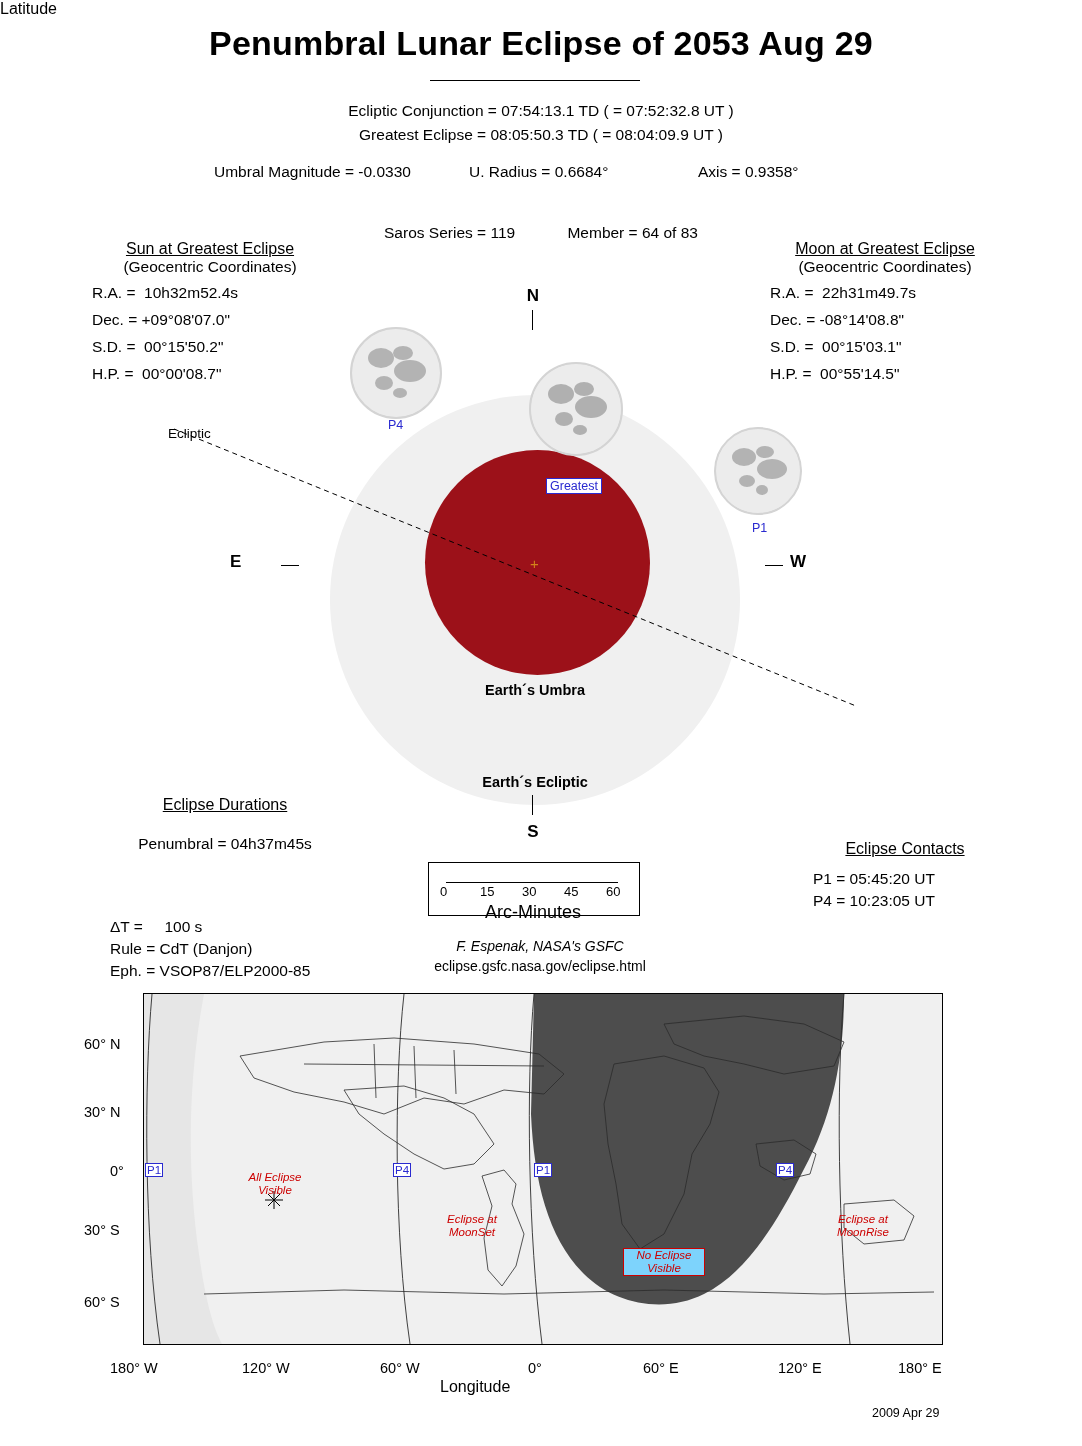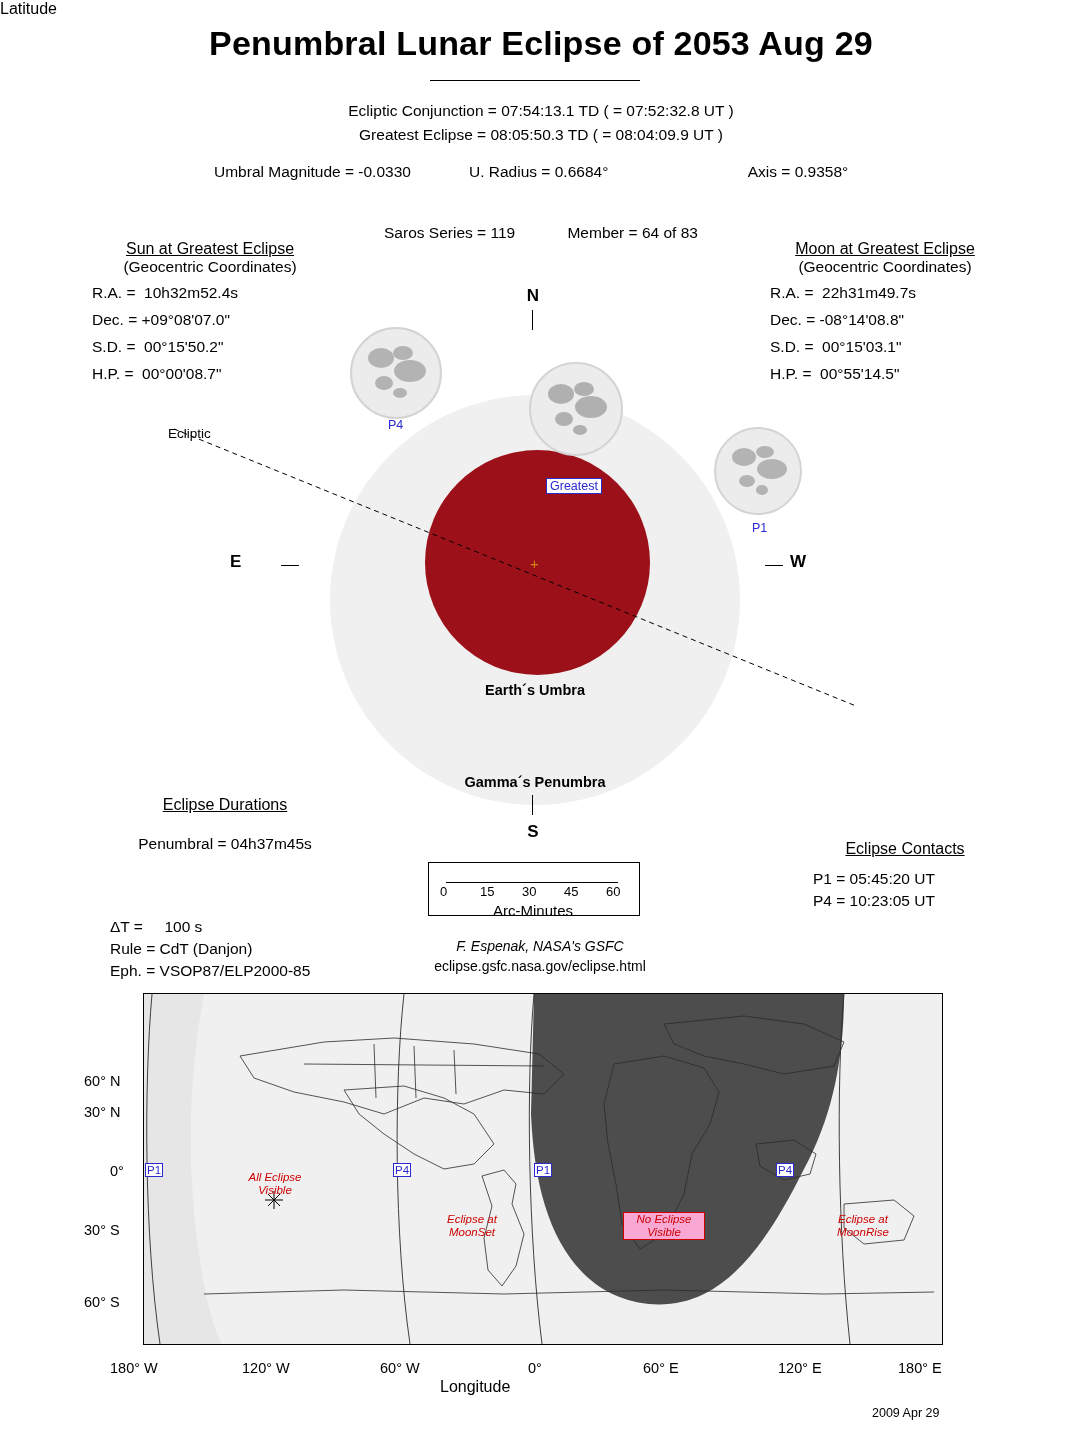--- a/index.html
+++ b/index.html
@@ -74,55 +74,55 @@
   #dur-block{top:796px;left:95px;width:260px;}
   #dur-block .hdr{display:block;text-align:center;}
   #dur-block .val{font-size:15.5px;margin-top:21px;text-align:center;}
   #contacts{top:840px;left:780px;width:250px;}
   #contacts .hdr{display:block;text-align:center;}
   #contacts .val{font-size:15.5px;margin-top:10px;text-align:left;padding-left:33px;line-height:22px;}
 
   #scalebox{left:428px;top:862px;width:210px;height:52px;border:1px solid #000;background:#fff;}
   #scaleticks{font-size:13px;position:absolute;left:430px;top:884px;width:206px;}
   #scaleticks span{position:absolute;}
-  #scalelabel{position:absolute;left:428px;top:902px;width:210px;text-align:center;font-size:15px;}
+  #scalelabel{position:absolute;left:428px;top:902px;width:210px;text-align:center;font-size:18px;}
   #scale-axis{position:absolute;left:446px;top:882px;width:172px;height:1px;background:#000;}
 
   #credit{top:938px;left:360px;width:360px;text-align:center;font-size:14px;font-style:italic;}
   #crediturl{top:958px;left:340px;width:400px;text-align:center;font-size:14px;}
 
   #params{top:916px;left:110px;font-size:15.5px;line-height:22px;}
   #params .r{white-space:pre;}
 
   
   #map{left:143px;top:993px;width:798px;height:350px;border:1px solid #000;background:#f0f0f0;overflow:hidden;}
   #map svg{display:block;}
   .maptag{position:absolute;font-size:11.5px;color:#2a2ad0;background:#fff;border:1px solid #2a2ad0;padding:0 1px;}
   .mapred{position:absolute;font-size:11.5px;color:#cc0000;font-style:italic;text-align:center;line-height:13px;}
-  .mapred.boxed{border:1px solid #cc0000;background:#f9a8d4;padding:0 2px;}
+  .mapred.boxed{border:1px solid #cc0000;background:#7dd3fc;padding:0 2px;margin-top:36px;}
 
   .axlbl{position:absolute;font-size:14.5px;}
   #latlabel{left:12px;top:1158px;font-size:16px;}
   #lonlabel{left:440px;top:1378px;font-size:16px;}
   #datestamp{left:872px;top:1406px;font-size:12.5px;}
 </style>
 </head>
 <body>
 
 <div class="abs center" id="title">Penumbral Lunar Eclipse of  2053 Aug 29</div>
 <div class="abs" id="title-rule"></div>
 
 <div class="abs center info-line" id="conj">Ecliptic Conjunction =  07:54:13.1 TD   ( = 07:52:32.8 UT )</div>
 <div class="abs center info-line" id="great">Greatest Eclipse =  08:05:50.3 TD   ( = 08:04:09.9 UT )</div>
 
 <div class="abs" id="mag-block">
   <div class="row">
     <div class="c1" style="padding-left:30px;width:255px;">Umbral Magnitude =  -0.0330</div>
     <div class="c2">U. Radius = 0.6684°</div>
-    <div class="c3" style="padding-left:14px;text-align:center;">Axis =  0.9358°</div>
+    <div class="c3" style="padding-left:14px;">Axis =  0.9358°</div>
   </div>
 </div>
 
 <div class="abs center" id="saros">
   <span>Saros Series = 119</span>
   <span>Member = 64 of 83</span>
 </div>
 
 <div class="abs" id="sun-block">
   <div class="hdr">Sun at Greatest Eclipse</div>
@@ -153,21 +153,21 @@
 
 <div class="abs" id="lbl-N">N</div>
 <div class="abs" id="tick-N"></div>
 <div class="abs" id="lbl-S">S</div>
 <div class="abs" id="tick-S"></div>
 <div class="abs" id="lbl-E">E</div>
 <div class="abs" id="tick-E"></div>
 <div class="abs" id="lbl-W">W</div>
 <div class="abs" id="tick-W"></div>
 <div class="abs" id="lbl-umbra">Earth´s Umbra</div>
-<div class="abs" id="lbl-penumbra">Gamma´s Penumbra</div>
+<div class="abs" id="lbl-penumbra">Earth´s Ecliptic</div>
 
 <svg class="abs" style="left:348px;top:325px;" width="96" height="96">
   <circle cx="48" cy="48" r="45" fill="#ececec" stroke="#c9c9c9"></circle>
   <g fill="#b3b3b3">
     <ellipse cx="33" cy="33" rx="13" ry="10"></ellipse>
     <ellipse cx="55" cy="28" rx="10" ry="7"></ellipse>
     <ellipse cx="62" cy="46" rx="16" ry="11"></ellipse>
     <ellipse cx="36" cy="58" rx="9" ry="7"></ellipse>
     <ellipse cx="52" cy="68" rx="7" ry="5"></ellipse>
   </g>
@@ -286,21 +286,21 @@
 </div>
 <div class="mapred boxed" style="left:623px;top:1212px;width:76px;">
   <div>No Eclipse</div>
   <div>Visible</div>
 </div>
 <div class="mapred" style="left:818px;top:1213px;width:90px;">
   <div>Eclipse at</div>
   <div>MoonRise</div>
 </div>
 
-<div class="axlbl" style="left:84px;top:1073px;text-align:center;">60° N</div>
+<div class="axlbl" style="left:84px;top:1036px;text-align:center;">60° N</div>
 <div class="axlbl" style="left:84px;top:1104px;">30° N</div>
 <div class="axlbl" style="left:110px;top:1163px;">0°</div>
 <div class="axlbl" style="left:84px;top:1222px;">30° S</div>
 <div class="axlbl" style="left:84px;top:1294px;">60° S</div>
 <div id="latlabel">Latitude</div>
 
 <div class="axlbl" style="left:110px;top:1360px;">180° W</div>
 <div class="axlbl" style="left:242px;top:1360px;">120° W</div>
 <div class="axlbl" style="left:380px;top:1360px;">60° W</div>
 <div class="axlbl" style="left:528px;top:1360px;">0°</div>

